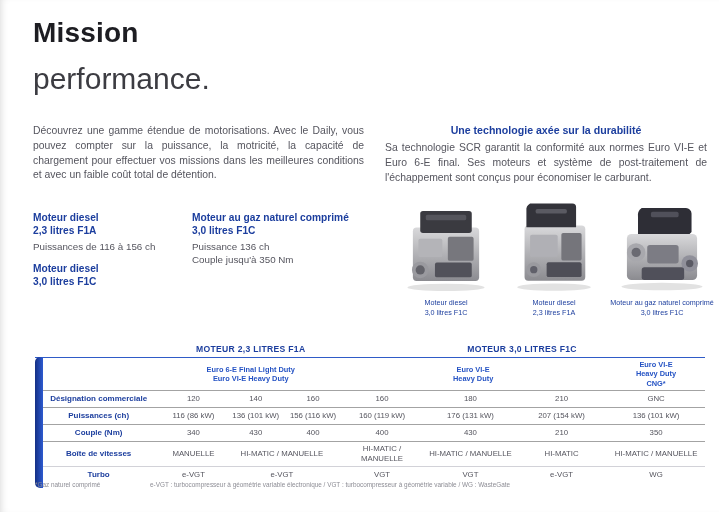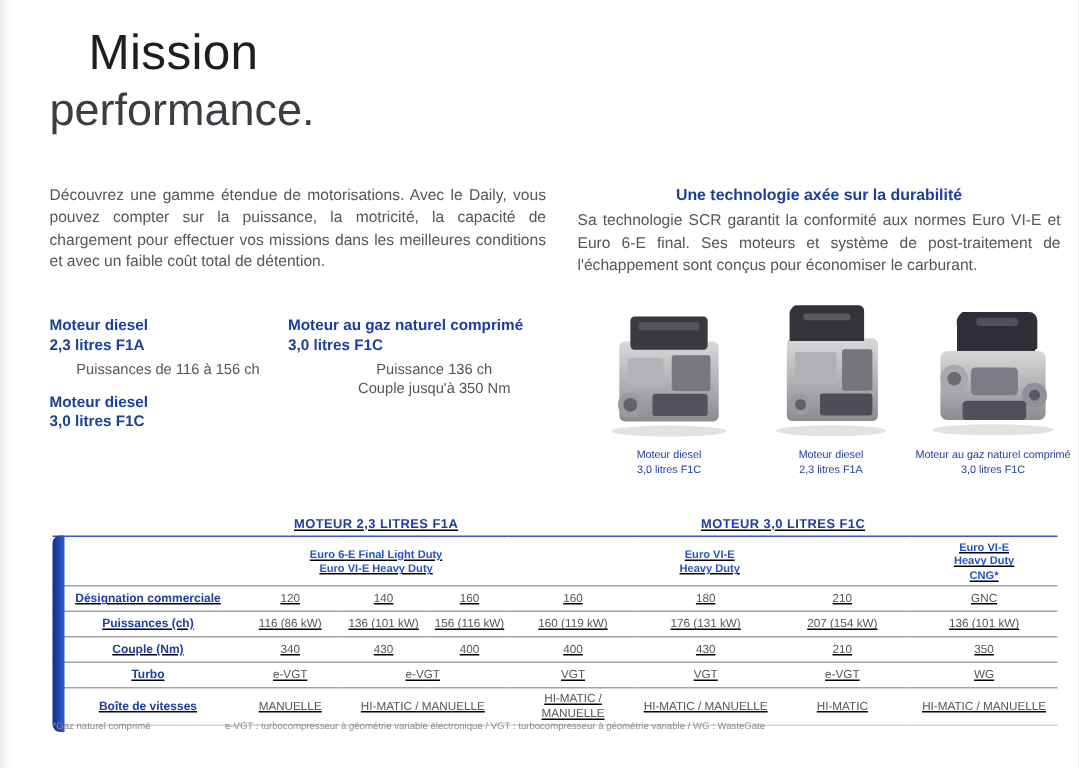--- a/index.html
+++ b/index.html
@@ -2,43 +2,43 @@
 <html><head>
 <meta charset="utf-8">
 <style>
   html,body{margin:0;padding:0;background:#e8e8e8;}
   .page{
     position:relative;width:719px;height:512px;background:#ffffff;
     font-family:"Liberation Sans",sans-serif;overflow:hidden;
     box-shadow:inset 6px 0 8px -6px rgba(0,0,0,.18);
   }
   .title{position:absolute;left:33px;top:18px;line-height:1.05;}
-  .title .bold{font-size:33px;font-weight:400;color:#1d1d22;letter-spacing:.2px;display:block;margin-left:26px;}
-  .title .light{font-size:30px;font-weight:400;color:#3c3c42;display:block;margin-top:5px;}
+  .title .bold{font-size:28px;font-weight:700;color:#1d1d22;letter-spacing:.2px;display:block;}
+  .title .light{font-size:30px;font-weight:400;color:#3c3c42;display:block;margin-top:16px;}
 
   .intro-left{position:absolute;left:33px;top:124px;width:331px;font-size:10.4px;
     line-height:1.42;color:#55555e;text-align:justify;}
   .intro-right{position:absolute;left:385px;top:123px;width:322px;font-size:10.4px;
     line-height:1.42;color:#55555e;text-align:justify;}
   .intro-right .hd{font-weight:700;color:#1c3e9e;font-size:10.6px;margin-bottom:3px;text-align:center;}
 
   .spec{position:absolute;font-size:9.8px;line-height:1.35;color:#55555e;}
   .spec .t{font-weight:700;color:#1c3e9e;font-size:10.2px;line-height:1.3;}
   .spec-1{left:33px;top:211px;width:158px;}
   .spec-2{left:33px;top:262px;width:170px;}
   .spec-3{left:192px;top:211px;width:195px;}
-  .spec .body{margin-top:2px;text-align:center;}
+  .spec .body{margin-top:2px;}
 
   .engines{position:absolute;left:396px;top:192px;width:316px;display:flex;justify-content:space-between;}
   .figure{width:100px;display:flex;flex-direction:column;align-items:center;}
   .figure .imgbox{height:100px;display:flex;align-items:flex-end;}
   .figure .cap{margin-top:6px;font-size:7.2px;line-height:1.35;color:#1c3e9e;text-align:center;white-space:nowrap;}
 
   .table-wrap{position:absolute;left:35px;top:341px;width:670px;}
-  table.spec-table{width:100%;border-collapse:collapse;table-layout:fixed;text-decoration:underline;}
+  table.spec-table{width:100%;border-collapse:collapse;table-layout:fixed;}
   table.spec-table td{padding:0 2px;text-align:center;vertical-align:middle;
     font-size:7.8px;color:#55555e;line-height:1.25;}
   tr.group-row td{font-size:8.6px;font-weight:700;color:#1c3e9e;letter-spacing:.3px;height:16px;border:none;}
   tr.sub-row td{border-top:1.5px solid #2f5bc7;height:32px;font-weight:700;color:#2553c4;font-size:7.4px;}
   tr.sub-row td span{display:block;}
   tr.data-row td{border-top:1px solid #a3a3a3;height:16px;}
   tr.data-row td.lbl{font-weight:700;color:#1c3e9e;font-size:8px;}
   tr.last-row td{height:24px;border-bottom:1px solid #d2d2d8;}
   .blue-bar{position:absolute;left:0;top:16px;width:8px;height:131px;
     background:linear-gradient(90deg,#142f84,#2d5ad0);border-radius:5px 0 0 5px;}
@@ -218,38 +218,38 @@
       <tr class="data-row">
         <td class="lbl">Couple (Nm)</td>
         <td>340</td>
         <td>430</td>
         <td>400</td>
         <td>400</td>
         <td>430</td>
         <td>210</td>
         <td>350</td>
       </tr>
-      <tr class="data-row">
-        <td class="lbl">Turbo</td>
-        <td>e-VGT</td>
-        <td colspan="2">e-VGT</td>
-        <td>VGT</td>
-        <td>VGT</td>
-        <td>e-VGT</td>
-        <td>WG</td>
-      </tr>
       <tr class="data-row last-row">
         <td class="lbl">Boîte de vitesses</td>
         <td>MANUELLE</td>
         <td colspan="2">HI-MATIC / MANUELLE</td>
         <td>HI-MATIC / MANUELLE</td>
         <td>HI-MATIC / MANUELLE</td>
         <td>HI-MATIC</td>
         <td>HI-MATIC / MANUELLE</td>
       </tr>
+      <tr class="data-row">
+        <td class="lbl">Turbo</td>
+        <td>e-VGT</td>
+        <td colspan="2">e-VGT</td>
+        <td>VGT</td>
+        <td>VGT</td>
+        <td>e-VGT</td>
+        <td>WG</td>
+      </tr>
     </tbody>
       </table>
   </div>
 
   <div class="footnotes">
     <span class="fn-left">*Gaz naturel comprimé</span>
     <span class="fn-right">e-VGT : turbocompresseur à géométrie variable électronique / VGT : turbocompresseur à géométrie variable / WG : WasteGate</span>
   </div>
 
 </div>

